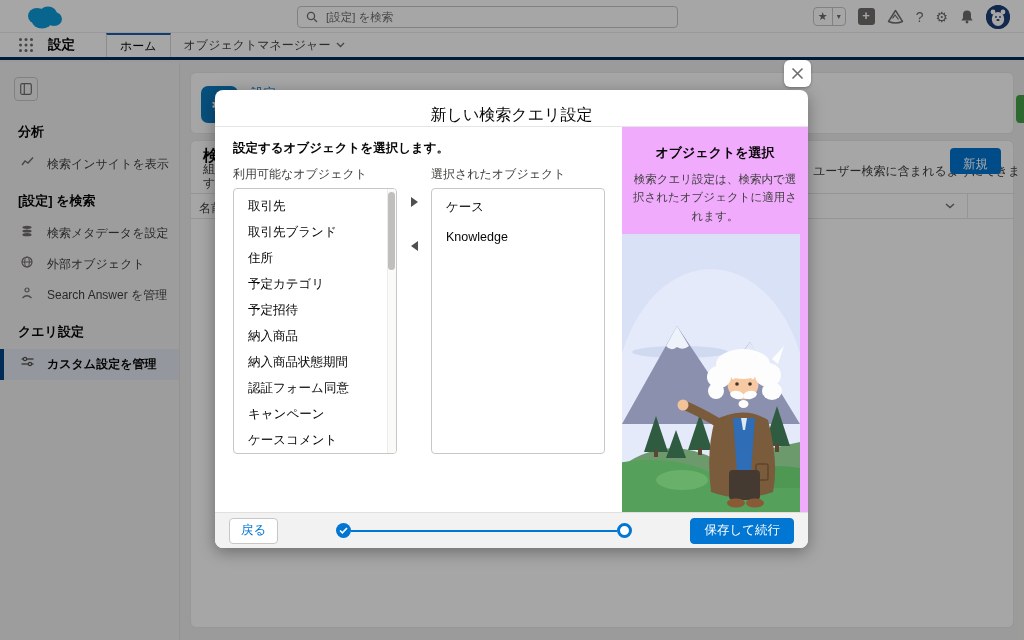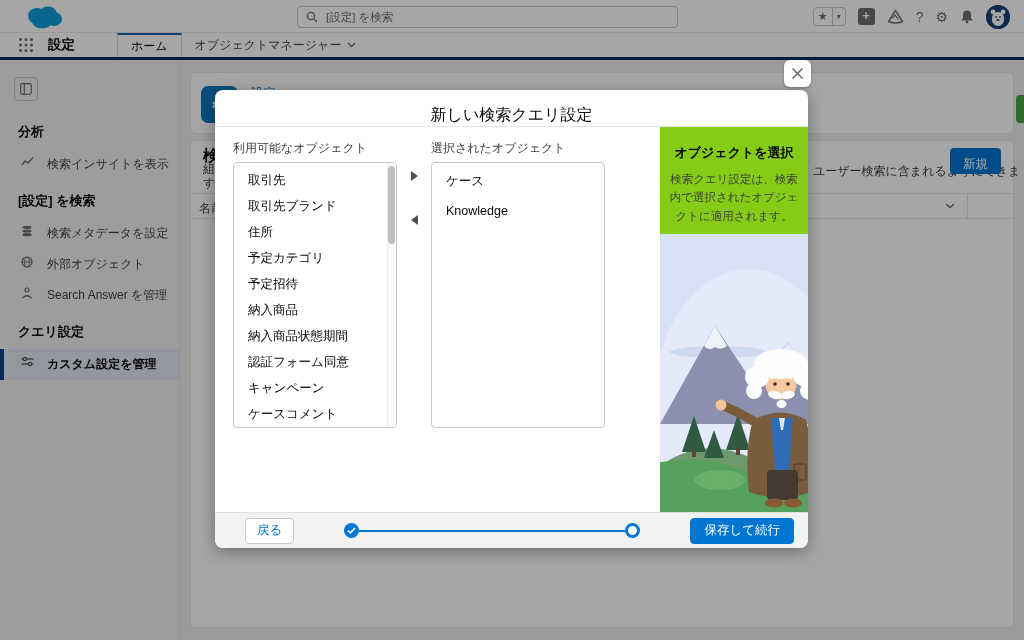--- a/index.html
+++ b/index.html
@@ -21,21 +21,21 @@
   .fav-pill span{padding:0 4px;font-size:11px;line-height:17px;color:#706e6b;}
   .fav-pill .caret{border-left:1px solid var(--border);font-size:8px;}
   .plus-box{width:17px;height:17px;background:#706e6b;border-radius:3px;color:#fff;font-size:13px;line-height:16px;text-align:center;font-weight:bold;}
   .hicon{font-size:14px;line-height:1;}
   .avatar{width:24px;height:24px;border-radius:50%;background:#1b3f77;position:relative;overflow:hidden;}
 
   
   .app-nav{position:absolute;left:0;top:33px;width:1024px;height:27px;background:#fff;border-bottom:3px solid var(--navy);display:flex;align-items:stretch;z-index:1;}
   .waffle{align-self:center;margin-left:18px;}
   .app-label{align-self:center;margin-left:14px;font-size:13.5px;font-weight:bold;color:#080707;}
-  .nav-tabs{display:flex;margin-left:42px;align-items:stretch;}
+  .nav-tabs{display:flex;margin-left:31px;align-items:stretch;}
   .nav-tab{display:flex;align-items:center;gap:6px;padding:0 13px;font-size:12px;color:#444;}
   .nav-tab.active{border:1px solid #d8d8d8;border-top:2px solid #1b5fae;border-bottom:none;background:#fff;color:#080707;}
 
   
   .workspace{position:absolute;left:0;top:63px;width:1024px;height:577px;background:var(--bg);}
   .sidebar{position:absolute;left:0;top:0;width:180px;height:577px;background:#f3f2f2;border-right:1px solid #e3e2e1;padding-top:8px;}
   .panel-toggle{margin:6px 0 10px 14px;width:24px;height:24px;border:1px solid var(--border);border-radius:4px;background:#f3f2f2;display:flex;align-items:center;justify-content:center;}
   .side-section-title{font-size:13px;font-weight:bold;color:#080707;padding:12px 0 8px 18px;}
   .side-item{display:flex;align-items:flex-start;gap:13px;padding:7px 0 7px 20px;font-size:12px;color:#3e3e3c;position:relative;}
   .side-item .si{width:14px;display:flex;justify-content:center;color:#706e6b;}
@@ -76,26 +76,26 @@
   .lb-item{height:26px;line-height:26px;padding-left:14px;font-size:12.5px;color:#080707;white-space:nowrap;}
   .lb-av .lb-inner{padding-top:4px;}
   .lb-sel .lb-item{height:30px;line-height:30px;}
   .lb-sel .lb-inner{padding-top:3px;}
   .sb-track{position:absolute;right:0;top:0;bottom:0;width:9px;background:#fafaf9;border-left:1px solid #ececeb;}
   .sb-thumb{position:absolute;right:1px;top:3px;width:7px;height:78px;background:#c1bfbd;border-radius:4px;}
   .arrows{width:34px;display:flex;flex-direction:column;align-items:center;padding-top:28px;gap:28px;}
   .tri-btn{width:16px;height:16px;background:transparent;border:none;display:flex;align-items:center;justify-content:center;}
   .tri-r{width:0;height:0;border-top:5px solid transparent;border-bottom:5px solid transparent;border-left:7px solid #514f4d;}
   .tri-l{width:0;height:0;border-top:5px solid transparent;border-bottom:5px solid transparent;border-right:7px solid #514f4d;}
-  .aside{width:148px;background:#84cc16;display:flex;flex-direction:column;flex:0 0 auto;}
+  .aside{width:186px;background:#f0abfc;display:flex;flex-direction:column;flex:0 0 auto;}
   .aside-title{font-size:13px;font-weight:bold;text-align:center;margin-top:17px;color:#080707;}
   .aside-text{font-size:11.5px;line-height:1.6;color:#3e3e3c;text-align:center;padding:8px 8px 0;}
   .aside-art{margin-top:auto;display:block;}
   .modal-footer{height:36px;background:#f3f2f2;border-top:1px solid #e1e0df;display:flex;align-items:center;padding:0 14px;flex:0 0 auto;}
-  .btn-neutral{height:26px;padding:0 11px;background:#fff;border:1px solid var(--border);border-radius:4px;color:var(--brand);font-size:12.5px;font-family:inherit;margin-left:16px;}
+  .btn-neutral{height:26px;padding:0 11px;background:#fff;border:1px solid var(--border);border-radius:4px;color:var(--brand);font-size:12.5px;font-family:inherit;}
   .btn-brand{height:26px;padding:0 13px;background:var(--brand);border:1px solid var(--brand);border-radius:4px;color:#fff;font-size:12.5px;font-family:inherit;}
   .progress{flex:1;display:flex;align-items:center;justify-content:center;}
   .progress-inner{width:296px;display:flex;align-items:center;}
   .p-line{flex:1;height:2px;background:var(--brand);}
   .p-done{width:15px;height:15px;border-radius:50%;background:var(--brand);display:flex;align-items:center;justify-content:center;flex:0 0 auto;}
   .p-ring{width:15px;height:15px;border-radius:50%;background:#fff;border:3.5px solid var(--brand);flex:0 0 auto;}
   .icon-svg{display:block;}
 </style>
 </head>
 <body>
@@ -268,20 +268,21 @@
       <line x1="11.5" y1="1.5" x2="1.5" y2="11.5" stroke="#706e6b" stroke-width="1.6"></line>
     </svg>
 </button>
 
 <div class="modal">
   <div class="modal-header">
     <span class="modal-title">新しい検索クエリ設定</span>
   </div>
   <div class="modal-body">
     <div class="form-area">
+      <div class="instruction">設定するオブジェクトを選択します。</div>
       <div class="dual">
         <div class="dl-col">
           <span class="dl-label">利用可能なオブジェクト</span>
           <div class="listbox lb-av">
             <div class="lb-inner">
               <div class="lb-item">取引先</div>
               <div class="lb-item">取引先ブランド</div>
               <div class="lb-item">住所</div>
               <div class="lb-item">予定カテゴリ</div>
               <div class="lb-item">予定招待</div>

